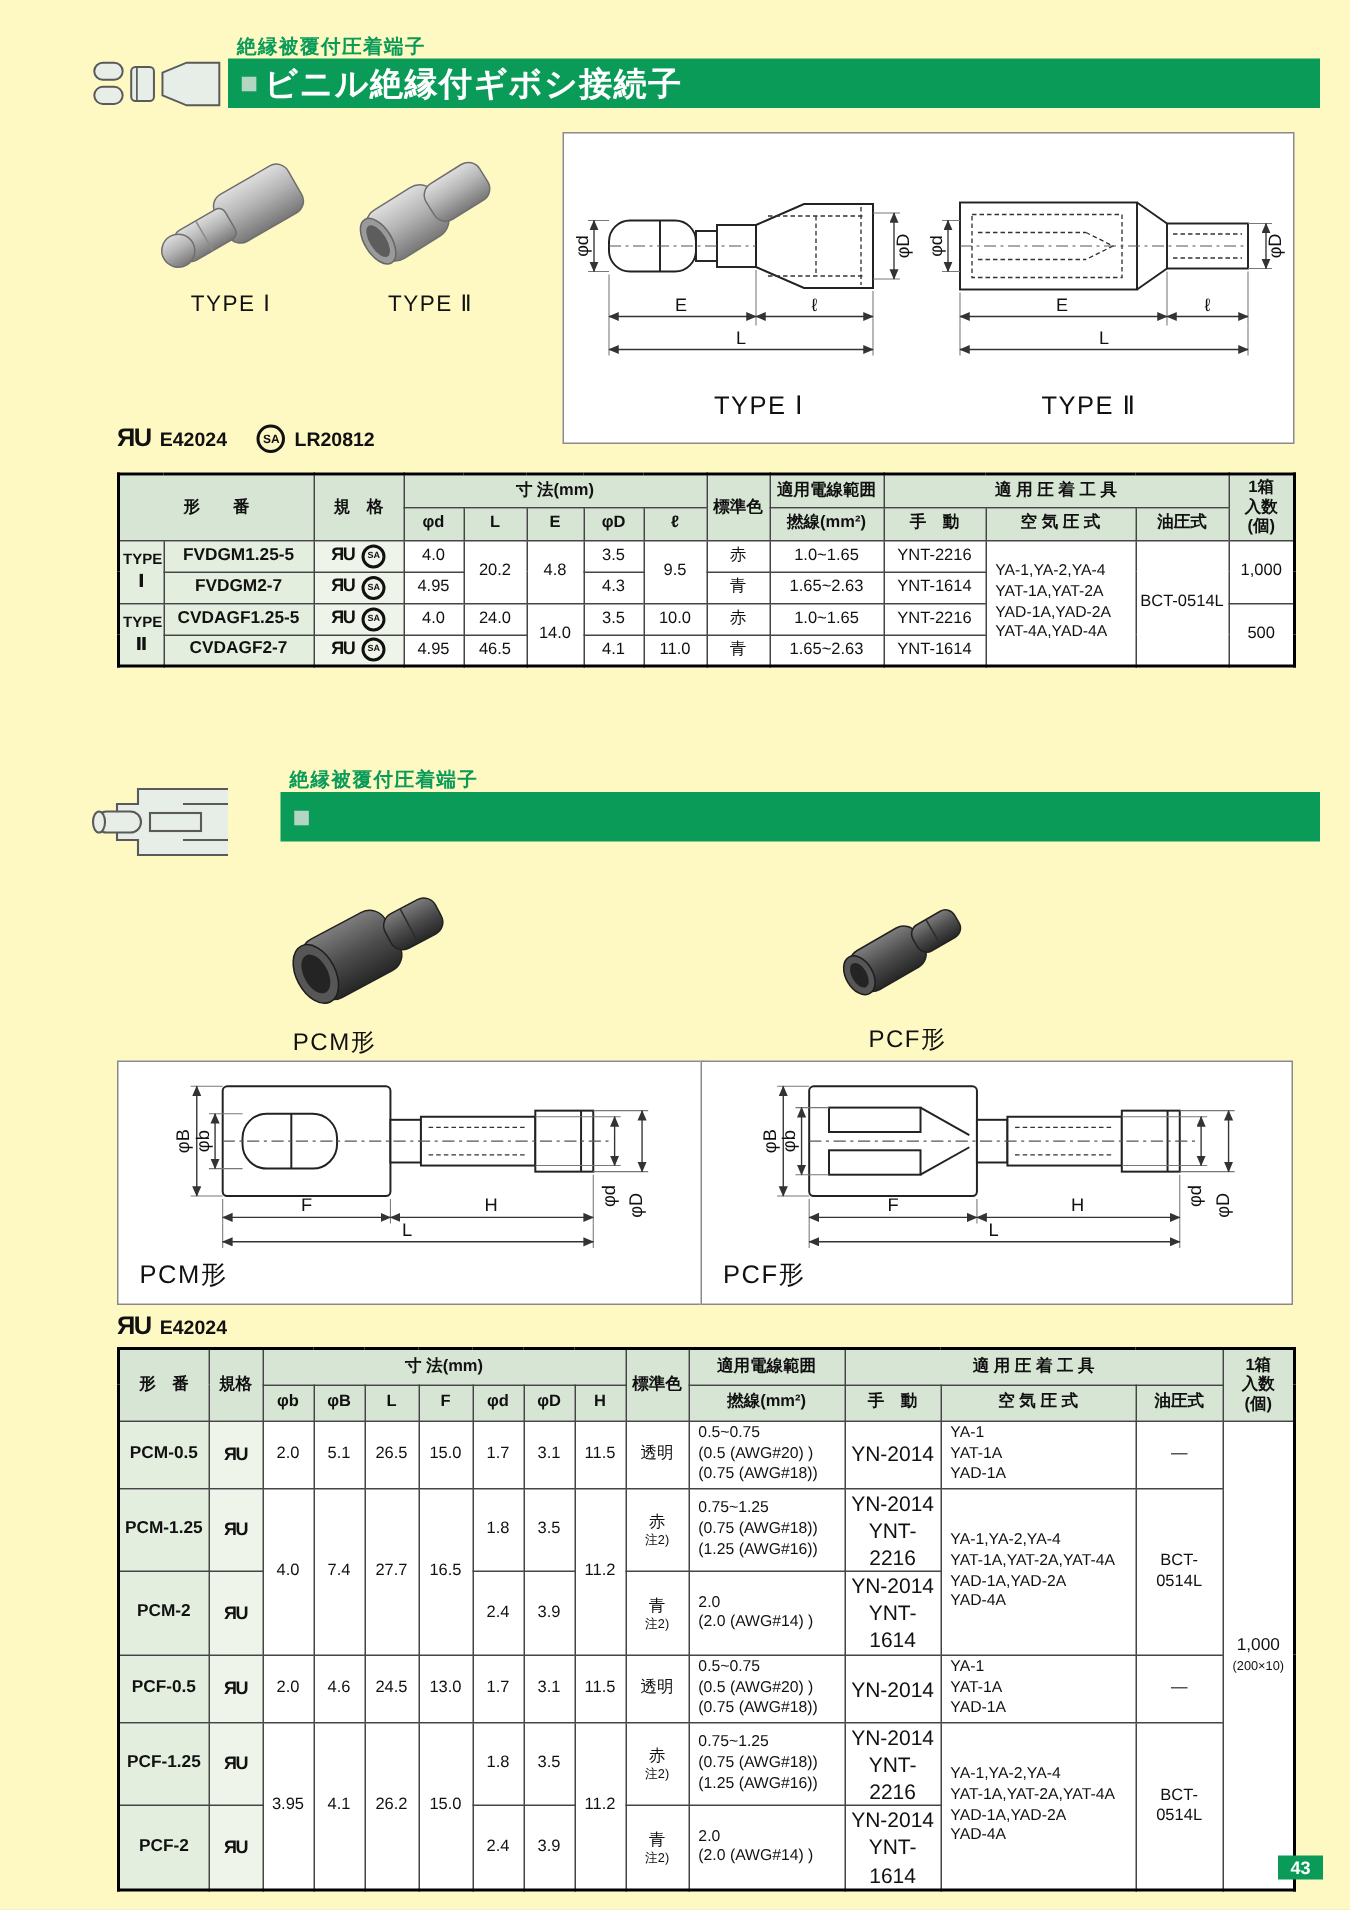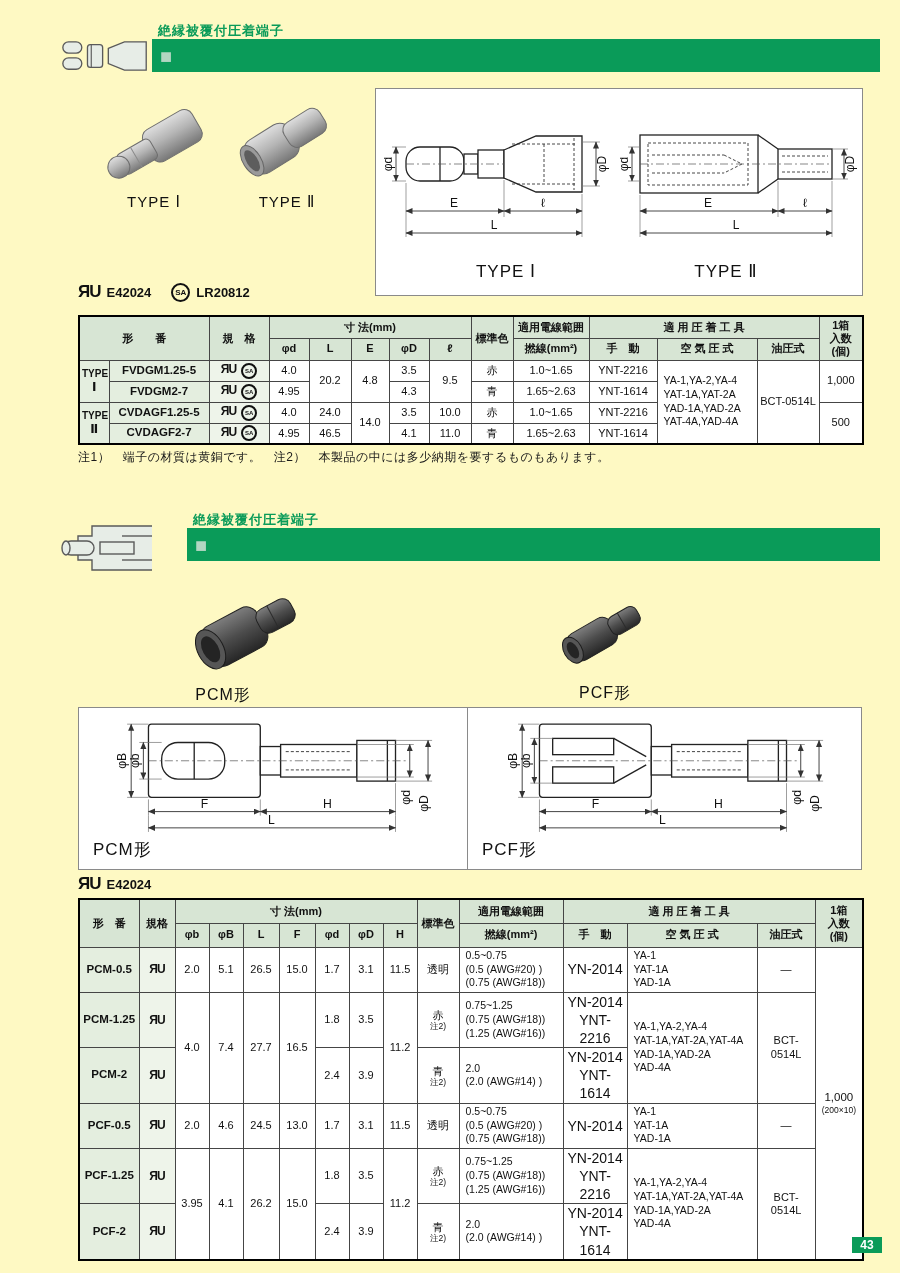--- a/index.html
+++ b/index.html
@@ -65,20 +65,21 @@
   <svg class="abs" style="left:60px;top:36px;" width="90" height="40" viewBox="0 0 95 40">
     <rect class="lineart" x="3" y="5" width="20" height="12" rx="6"></rect>
     <rect class="lineart" x="3" y="22" width="20" height="12" rx="6"></rect>
     <rect class="lineart" x="29" y="8" width="16" height="24" rx="3"></rect>
     <line x1="33" y1="8" x2="33" y2="32" stroke="#5a5a5a" stroke-width="1.2"></line>
     <polygon class="lineart" points="51,12 68,5 91,5 91,35 68,35 51,28"></polygon>
   </svg>
   <div class="abs eyebrow" style="left:158px;top:22px;">絶縁被覆付圧着端子</div>
   <div class="abs greenbar" style="left:152px;top:39px;width:728px;">
     <span class="bullet">■</span>
+    <span class="ttl">ビニル絶縁付ギボシ接続子</span>
   </div>
 
   <svg class="abs" style="left:88px;top:92px;" width="132" height="100" viewBox="0 0 132 100">
     <defs>
       <linearGradient id="g1" x1="0" y1="0" x2="0" y2="1">
         <stop offset="0" stop-color="#dedede"></stop>
           <stop offset="0.45" stop-color="#b5b5b5"></stop>
         <stop offset="1" stop-color="#777777"></stop>
       </linearGradient>
     </defs>
@@ -298,21 +299,20 @@
         <td>4.95</td>
         <td>46.5</td>
         <td>4.1</td>
         <td>11.0</td>
         <td>青</td>
         <td>1.65~2.63</td>
         <td>YNT-1614</td>
       </tr>
     </tbody>
   </table>
-  <div class="abs note" style="left:78px;top:449px;">注1）　端子の材質は黄銅です。　注2）　本製品の中には多少納期を要するものもあります。</div>
 
   <svg class="abs" style="left:56px;top:522px;" width="100" height="52" viewBox="0 0 100 52">
     <polyline class="lineart" points="96,4 36,4 36,14 22,14 22,38 36,38 36,48 96,48" fill="none"></polyline>
     <rect class="lineart" x="8" y="19" width="30" height="14" rx="7"></rect>
     <ellipse class="lineart" cx="10" cy="26" rx="4" ry="7"></ellipse>
     <line x1="66" y1="14" x2="96" y2="14" stroke="#5a5a5a" stroke-width="1.4"></line>
     <line x1="66" y1="38" x2="96" y2="38" stroke="#5a5a5a" stroke-width="1.4"></line>
     <rect class="lineart" x="44" y="20" width="34" height="12"></rect>
   </svg>
   <div class="abs eyebrow" style="left:193px;top:511px;">絶縁被覆付圧着端子</div>

